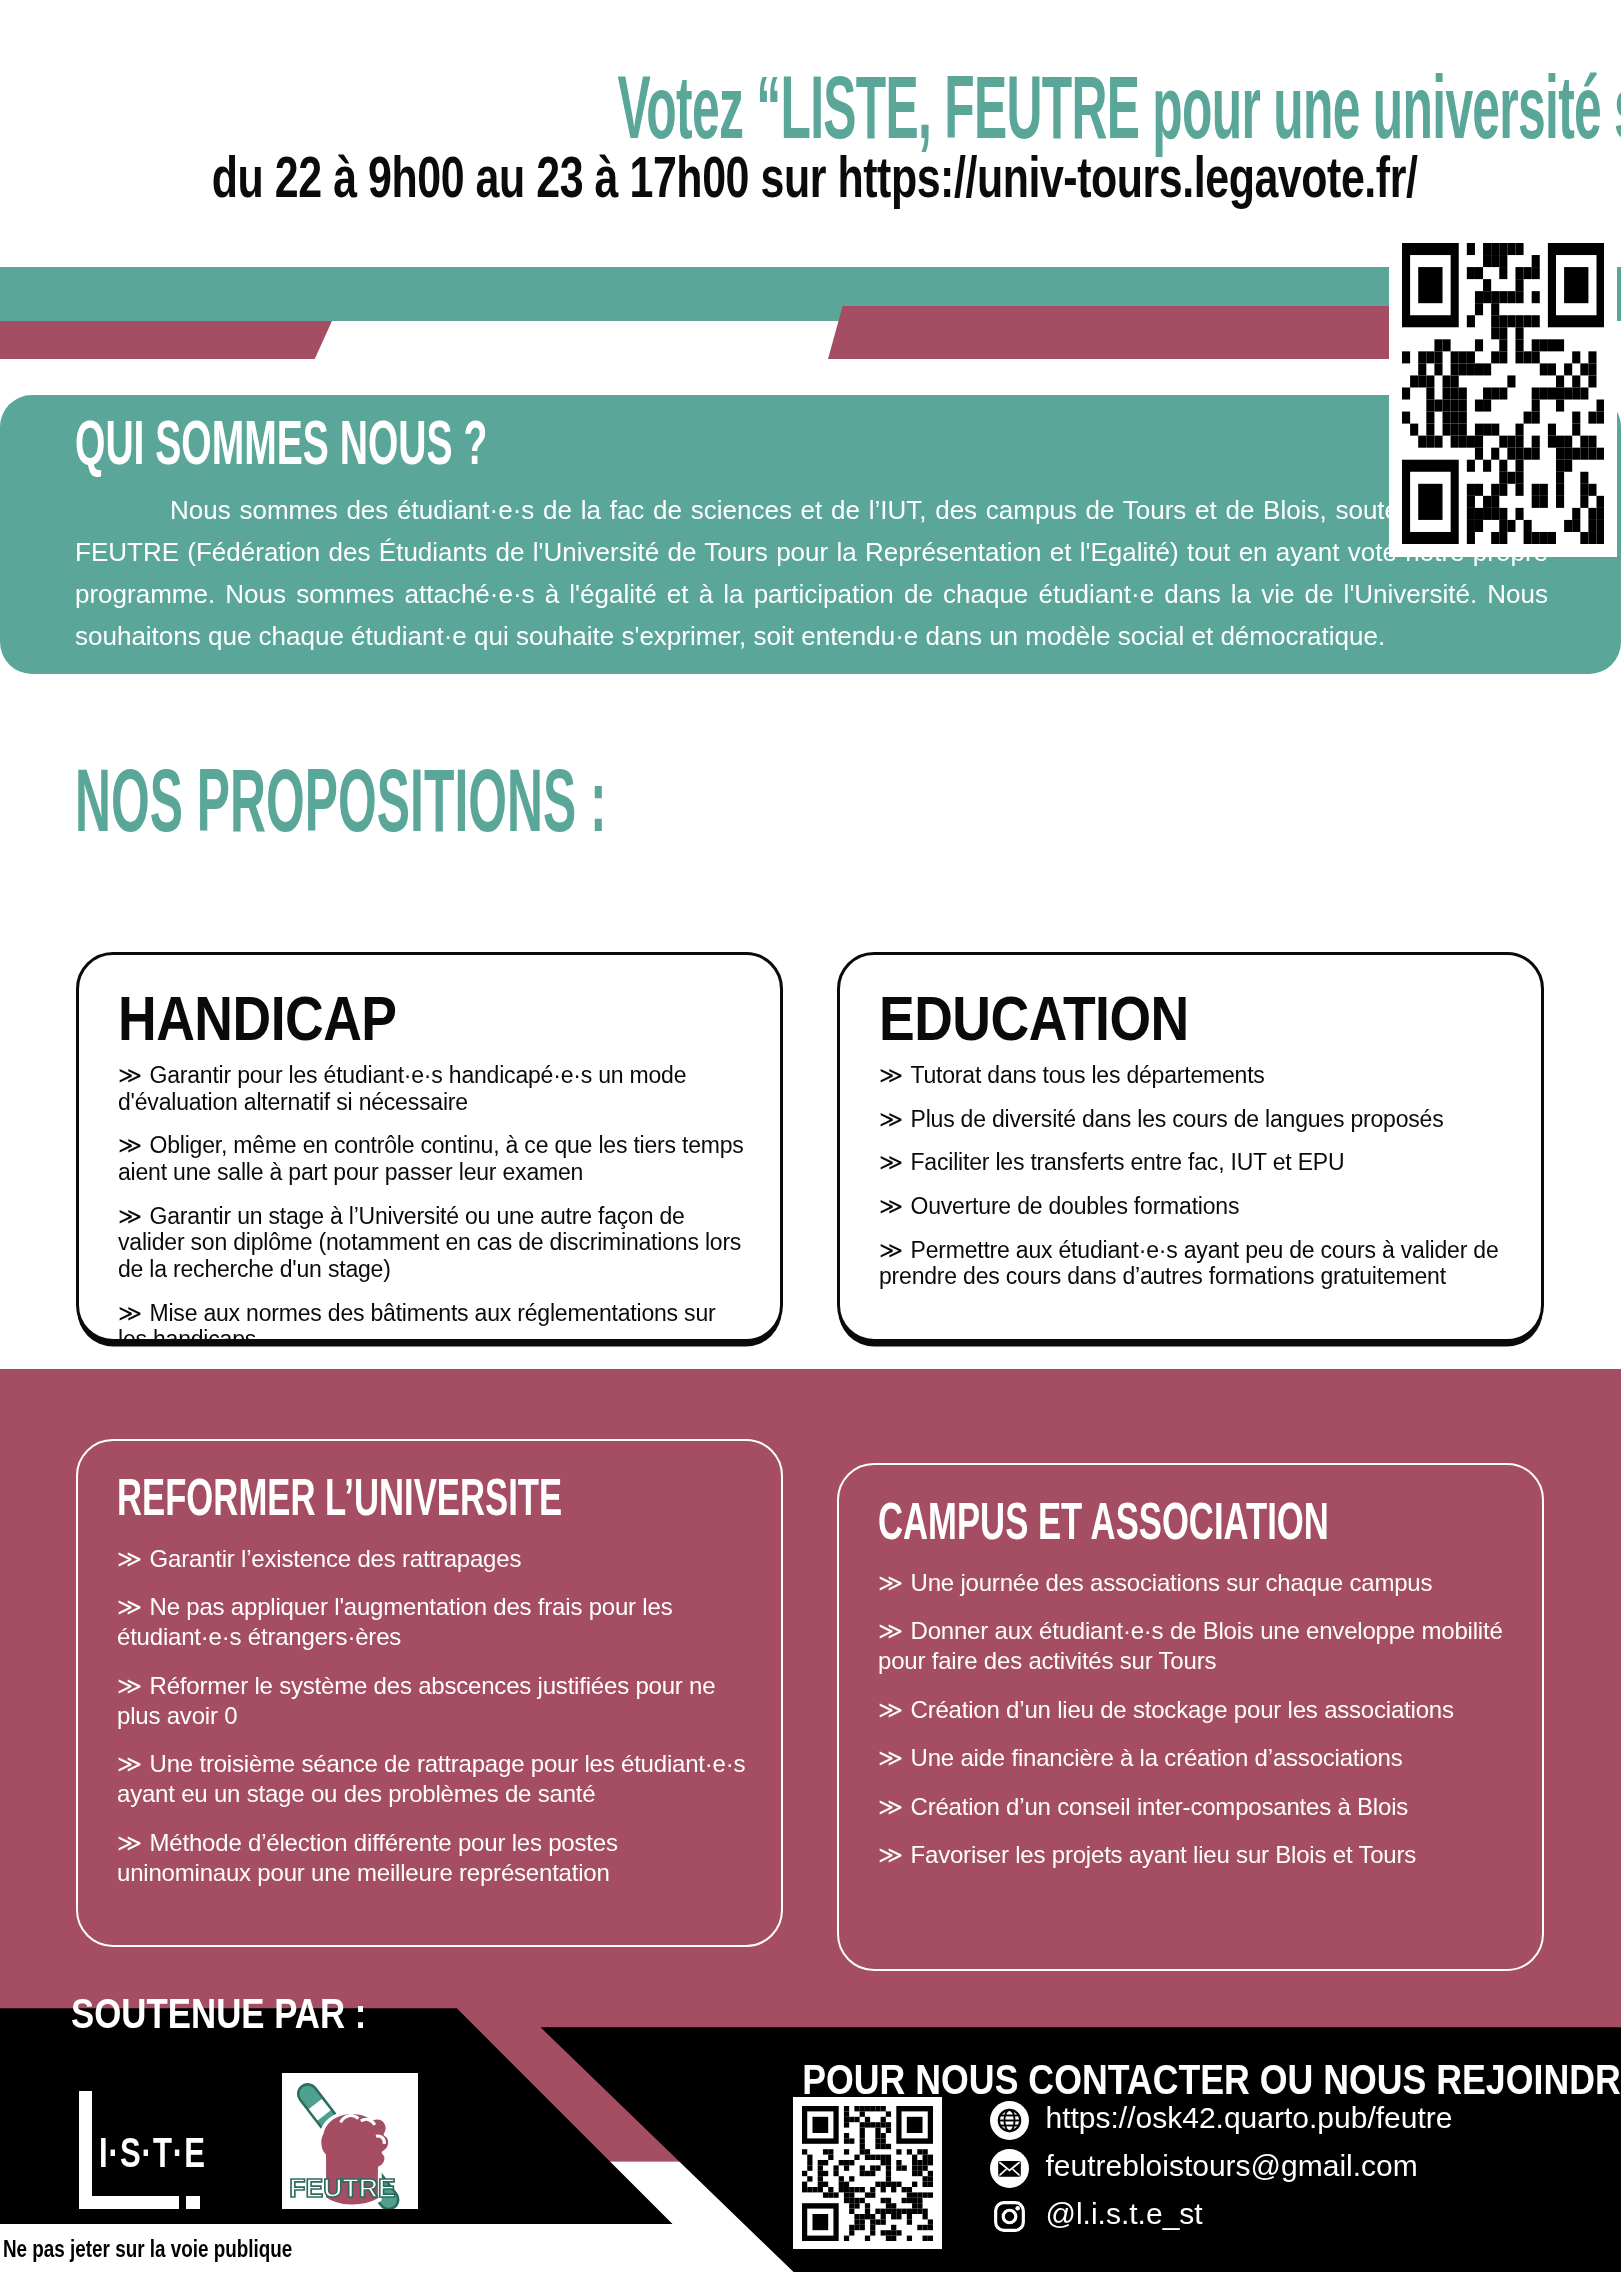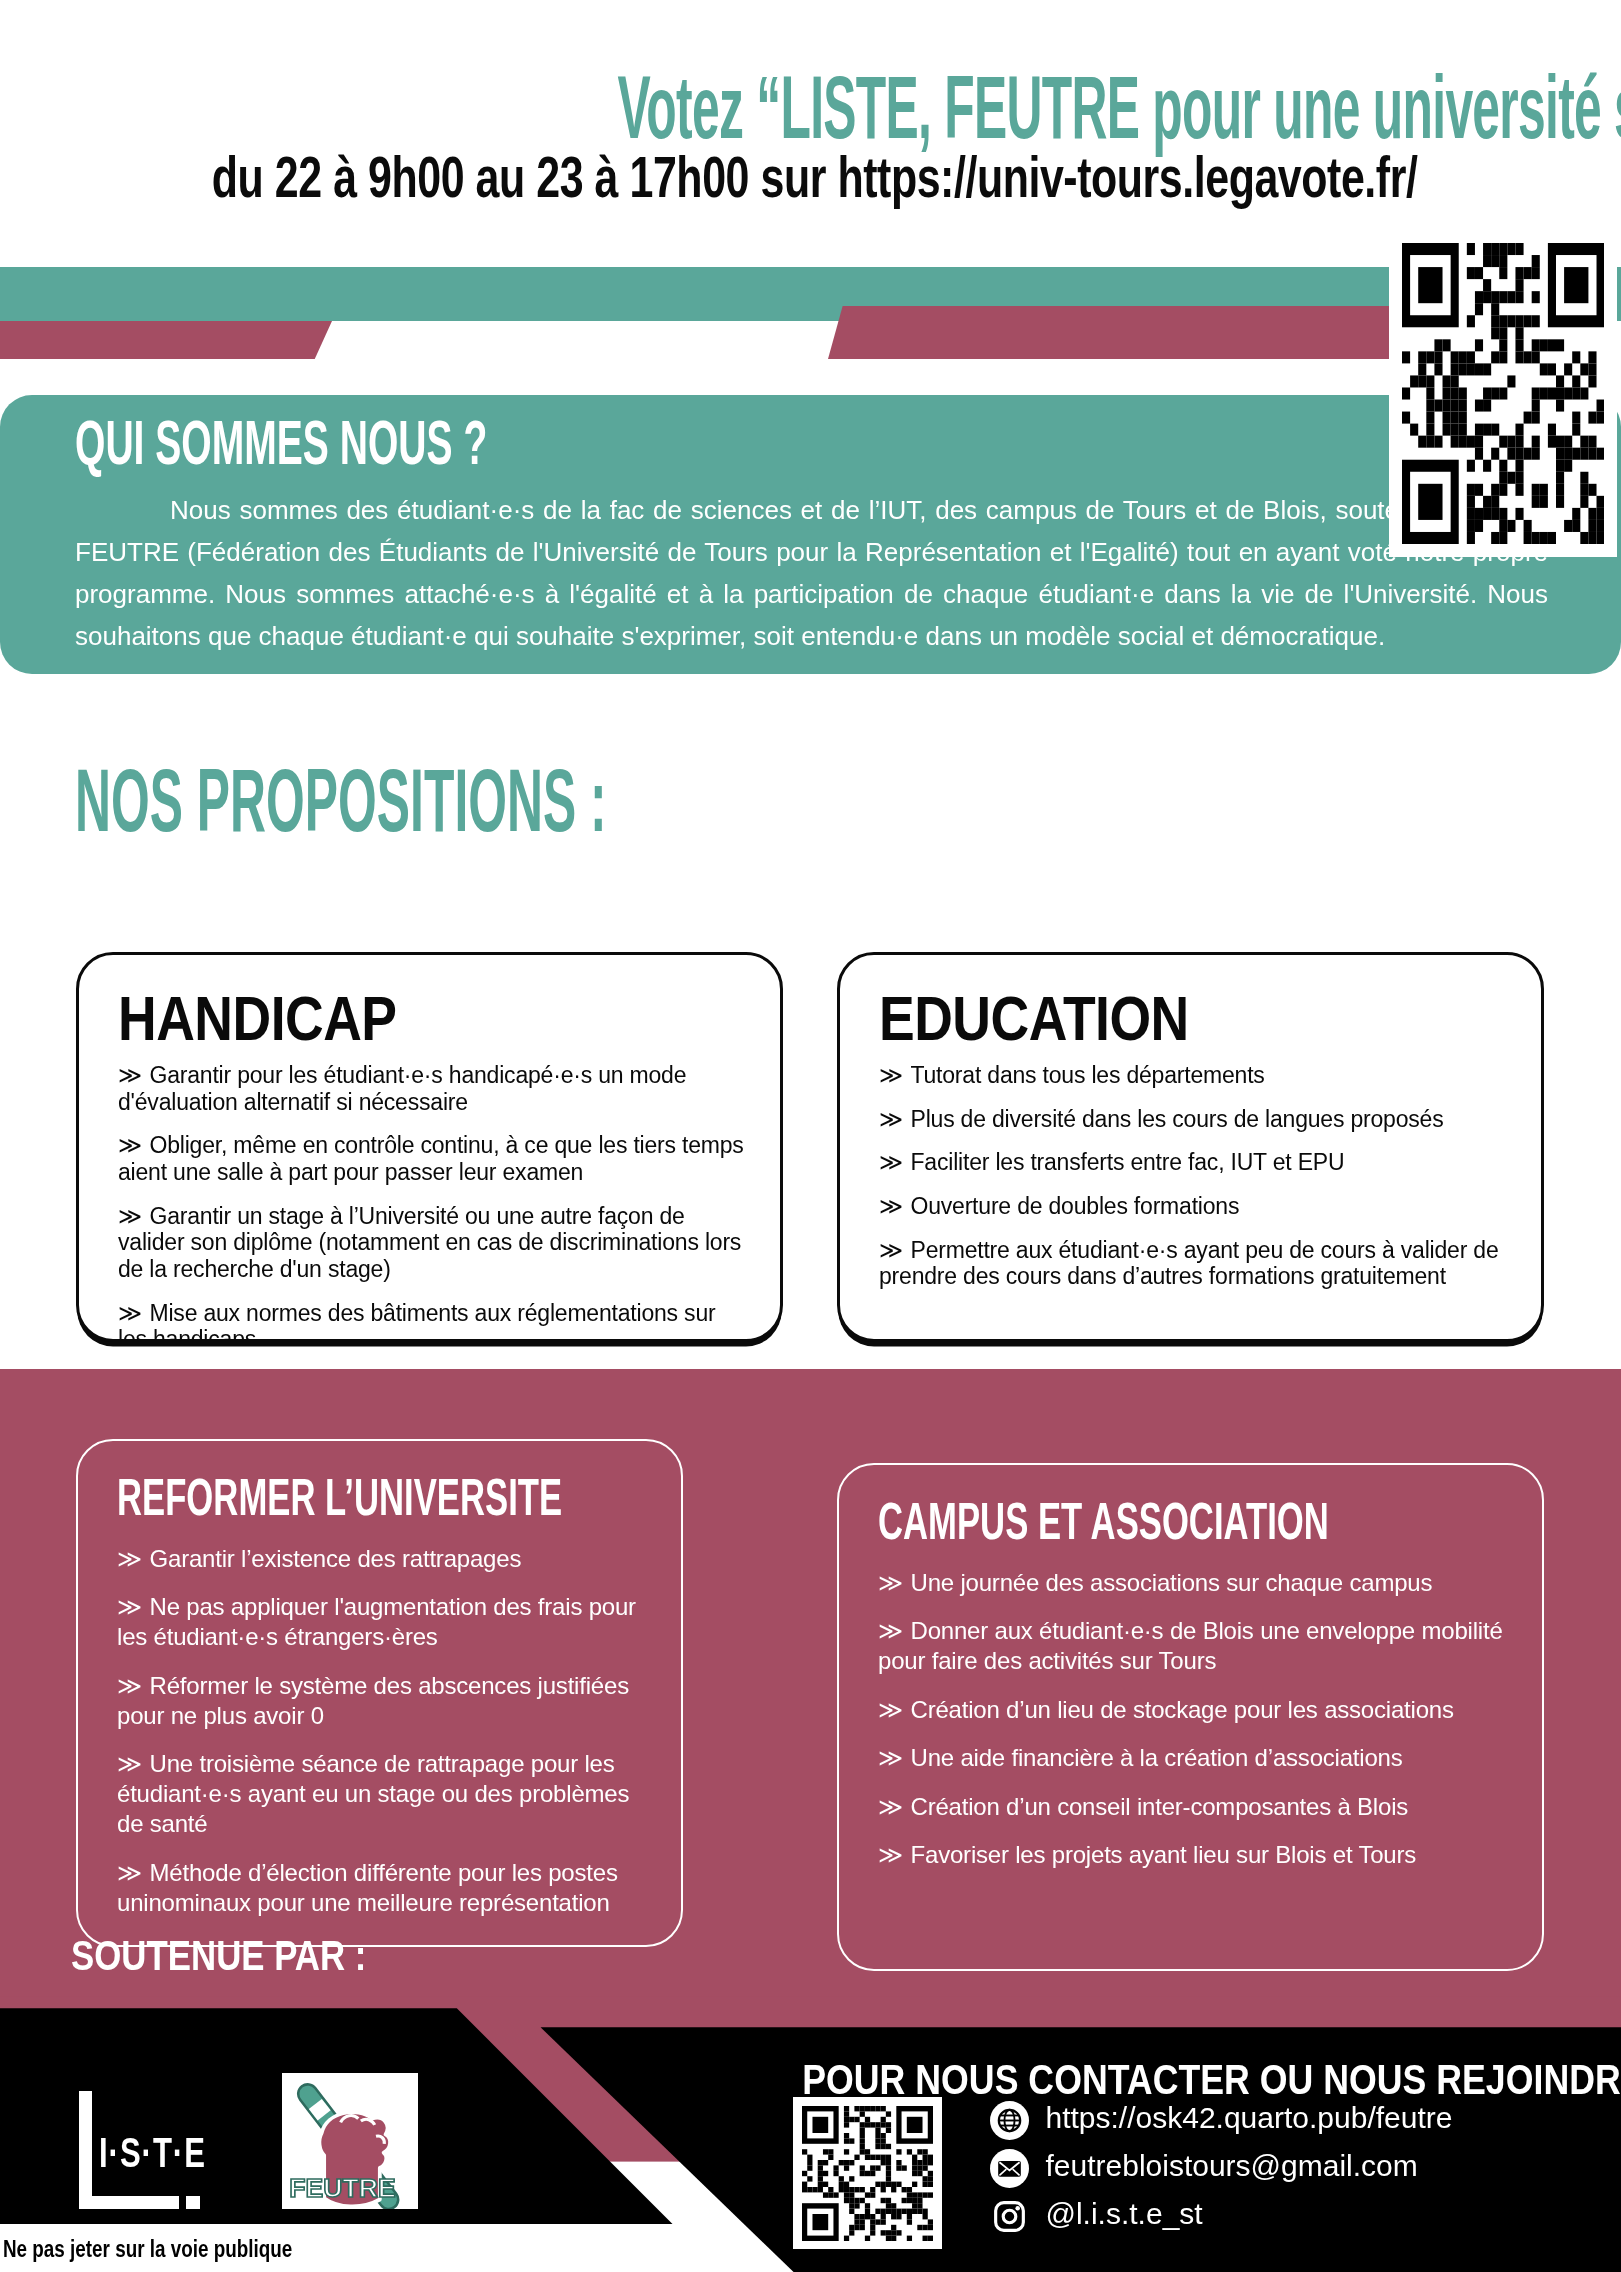--- a/index.html
+++ b/index.html
@@ -40,40 +40,40 @@
 
   
   #props-heading-row{left:75px; top:749px;}
   #props-heading{font-size:89px; font-weight:700; color:#5AA79A; transform:scaleX(.56);}
 
   .card{border-radius:37px; box-sizing:border-box; overflow:hidden;}
   .card-light{background:#fff; border:3.2px solid #0a0a0a; box-shadow:0 5.7px 0 -1.3px #0a0a0a; color:#0a0a0a;}
   .card-dark{background:#A44D63; border:2.5px solid #fff; color:#fff;}
   #card-handicap{left:76px;  top:952px; width:707px; height:390px;}
   #card-education{left:837px; top:952px; width:707px; height:390px;}
-  #card-reformer{left:76px;  top:1439px; width:607px; height:508px;}
+  #card-reformer{left:76px;  top:1439px; width:707px; height:508px;}
   #card-campus{left:837px; top:1439px; width:707px; height:508px;margin-top:24px;}
 
   .card-title-row{position:absolute; left:39px; top:27px;}
   .card-light .card-title{font-size:63px; font-weight:700; transform:scaleX(.85); letter-spacing:-0.6px;}
   .card-dark  .card-title{font-size:51px;  font-weight:700; transform:scaleX(.68); letter-spacing:0;}
 
   ul.items{position:absolute; left:39px; right:33px; margin:0; padding:0; list-style:none;}
   #card-handicap ul.items, #card-education ul.items{top:107px;}
   #card-reformer ul.items, #card-campus ul.items{top:103px;}
   .card-light li{font-size:23px; line-height:1.16; margin-bottom:17px; letter-spacing:-0.2px;}
   .card-dark  li{font-size:24px; line-height:1.25; margin-bottom:18.4px; letter-spacing:-0.2px;}
   .chev{font-family:"DejaVu Sans", sans-serif; padding-right:7.6px;}
 
   
   #maroon-section{left:0; top:1369px; width:1621px; height:664px; background:#A44D63;}
 
   
   #footer-svg{left:0; top:1996px;}
-  #supported-row{left:71px; top:1931px; z-index:8;}
+  #supported-row{left:71px; top:1989px; z-index:8;}
   #supported-heading{font-size:43px; font-weight:700; color:#fff; transform:scaleX(.81);}
 
   #liste-logo{left:79px; top:2091px; width:133px; height:121px; z-index:8;}
   #liste-vbar{left:0; top:0; width:12.7px; height:118px; background:#fff;}
   #liste-hbar{left:0; top:105px; width:100px; height:12.7px; background:#fff;}
   #liste-dot{left:107px; top:105px; width:14px; height:12.7px; background:#fff;}
   #liste-text-row{left:20px; top:38px;}
   #liste-text{font-size:42px; font-weight:700; color:#fff; transform:scaleX(.74); letter-spacing:1.3px;}
 
   #feutre-logo{left:282px; top:2073px; width:136px; height:136px; background:#fff; z-index:8;}

